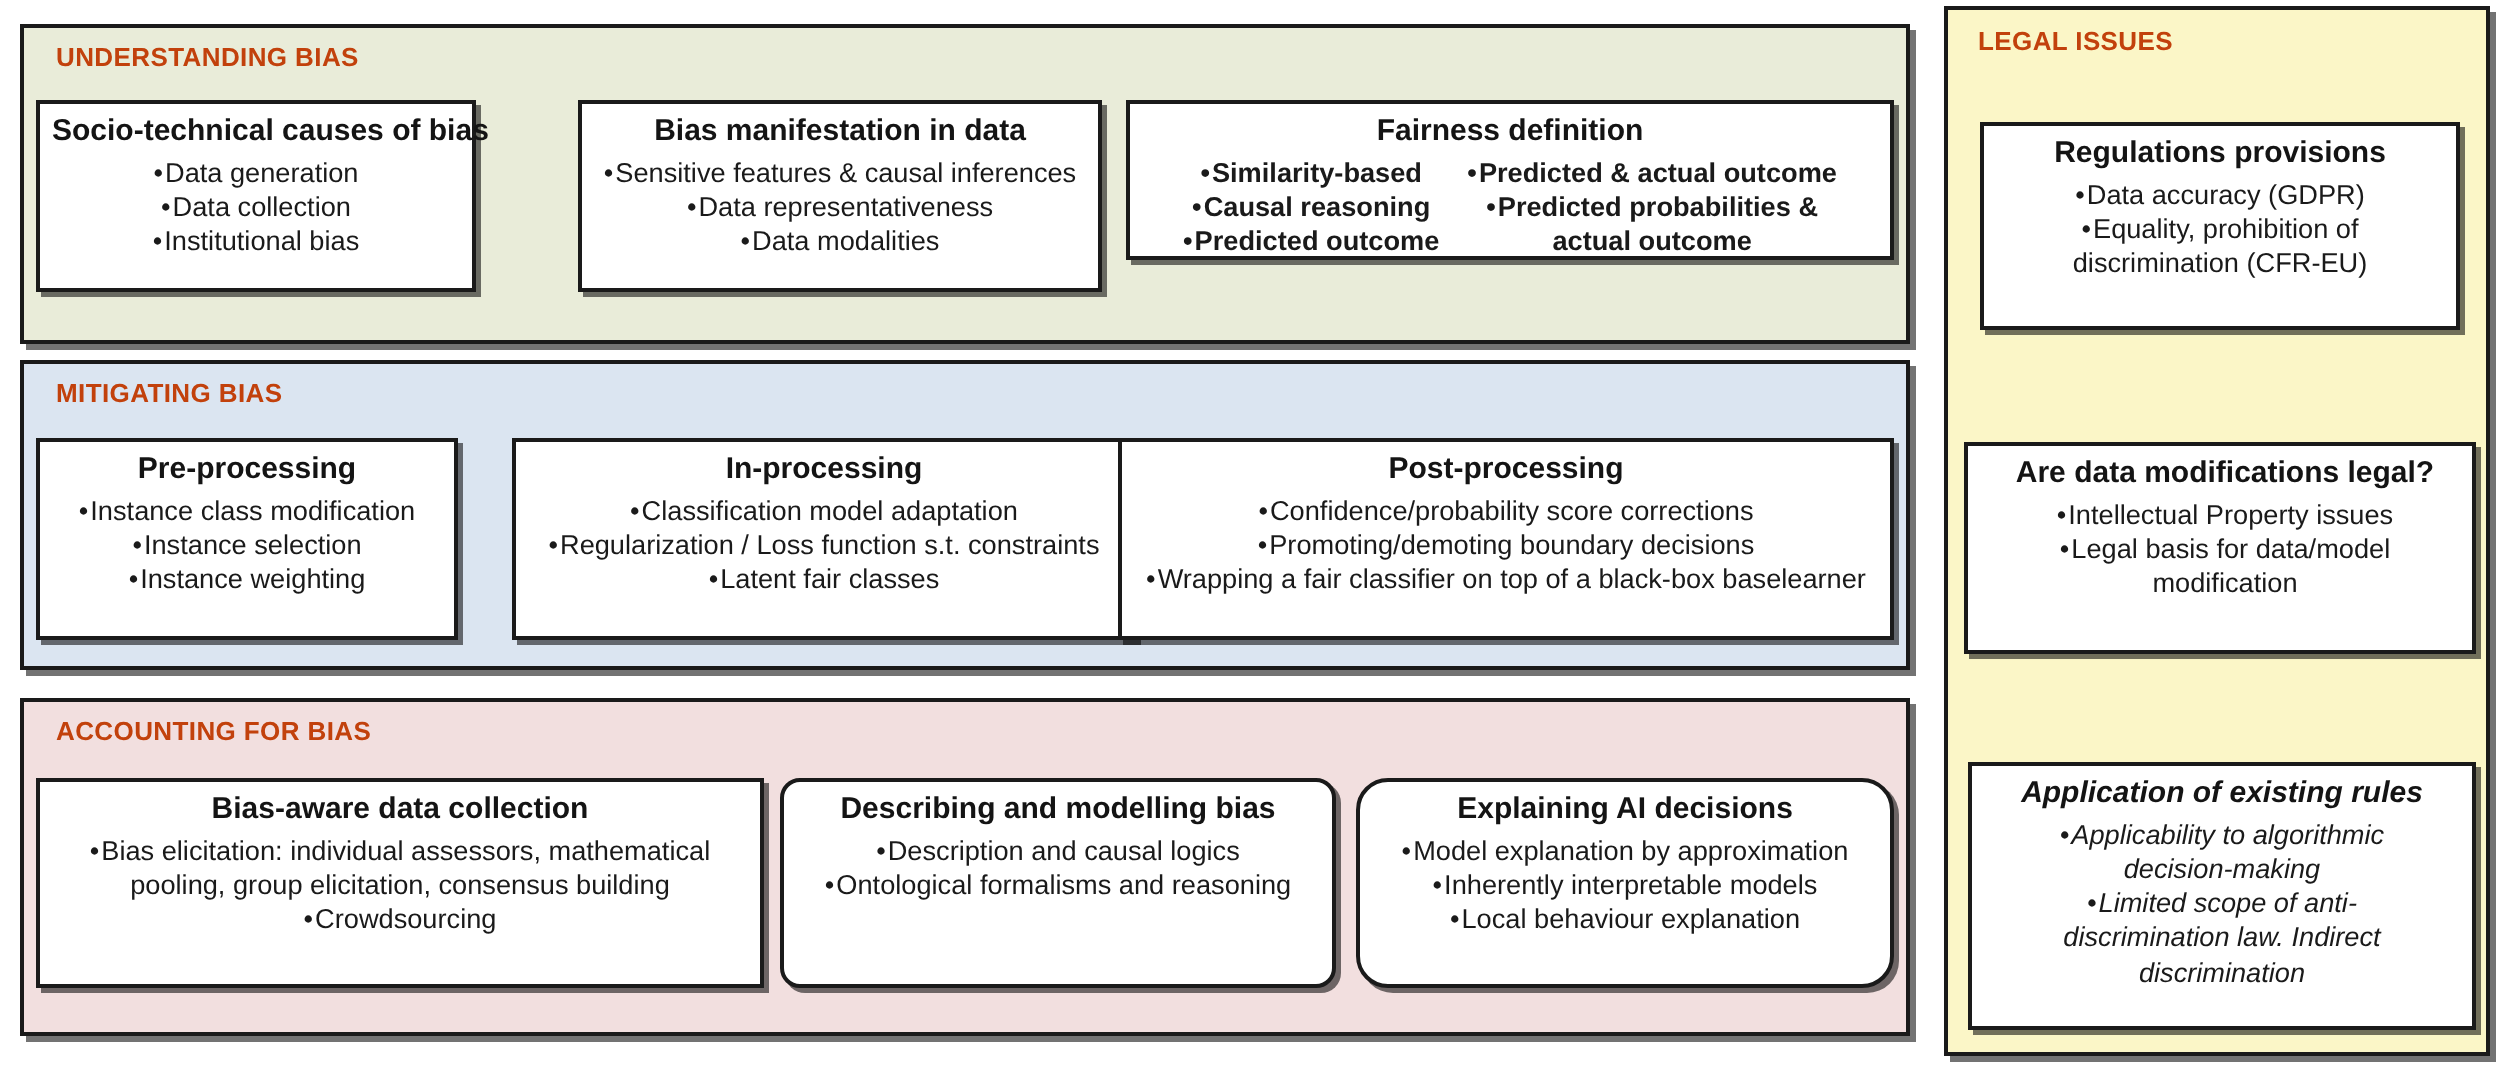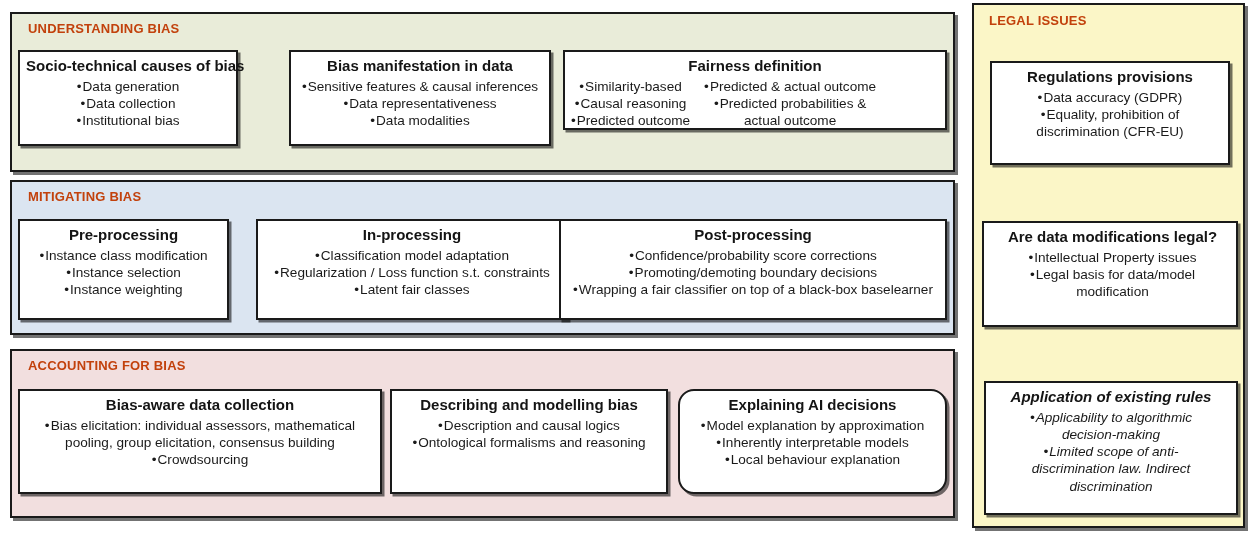--- a/index.html
+++ b/index.html
@@ -51,37 +51,37 @@
   .bullets { list-style: none; }
   .bullets li {
     font-size: 13.6px;
     color: #1a1a1a;
     line-height: 1.27;
     text-align: center;
   }
   .bullets li::before { content: "\2022"; margin-right: 1px; }
   .bullets li.cont::before { content: ""; margin-right: 0; }
 
-  .two-col { display: flex; gap: 14px; }
+  .two-col { display: flex; justify-content: center; gap: 14px; font-weight: bold; }
   .two-col .bullets { flex: 0 0 auto; }
 
   
   #card-socio   { left: 18px;  top: 50px; width: 220px; height: 96px; }
   #card-manifest{ left: 289px; top: 50px; width: 262px; height: 96px; }
   #card-fair    { left: 563px; top: 50px; width: 384px; height: 80px; }
   #card-fair .bullets li { text-align: center; }
 
   
   #card-pre   { left: 18px;  top: 219px; width: 211px; height: 101px; }
   #card-in    { left: 236px; top: 219px; width: 312px; height: 101px; margin-left: 20px; }
   #card-post  { left: 559px; top: 219px; width: 388px; height: 101px; }
 
   
   #card-aware  { left: 18px;  top: 389px; width: 364px; height: 105px; }
-  #card-describe { left: 390px; top: 389px; width: 278px; height: 105px; }
+  #card-describe { left: 390px; top: 389px; width: 278px; height: 105px; border-radius: 10px; }
   #card-explain  { left: 678px; top: 389px; width: 269px; height: 105px; border-radius: 16px; }
 
   
   #sec-legal {
     position: absolute;
     left: 972px; top: 3px; width: 273px; height: 525px;
     background: #fbf6c7;
     border: 2.5px solid #1a1a1a;
     box-shadow: 3px 3px 0 rgba(0,0,0,0.55);
   }

